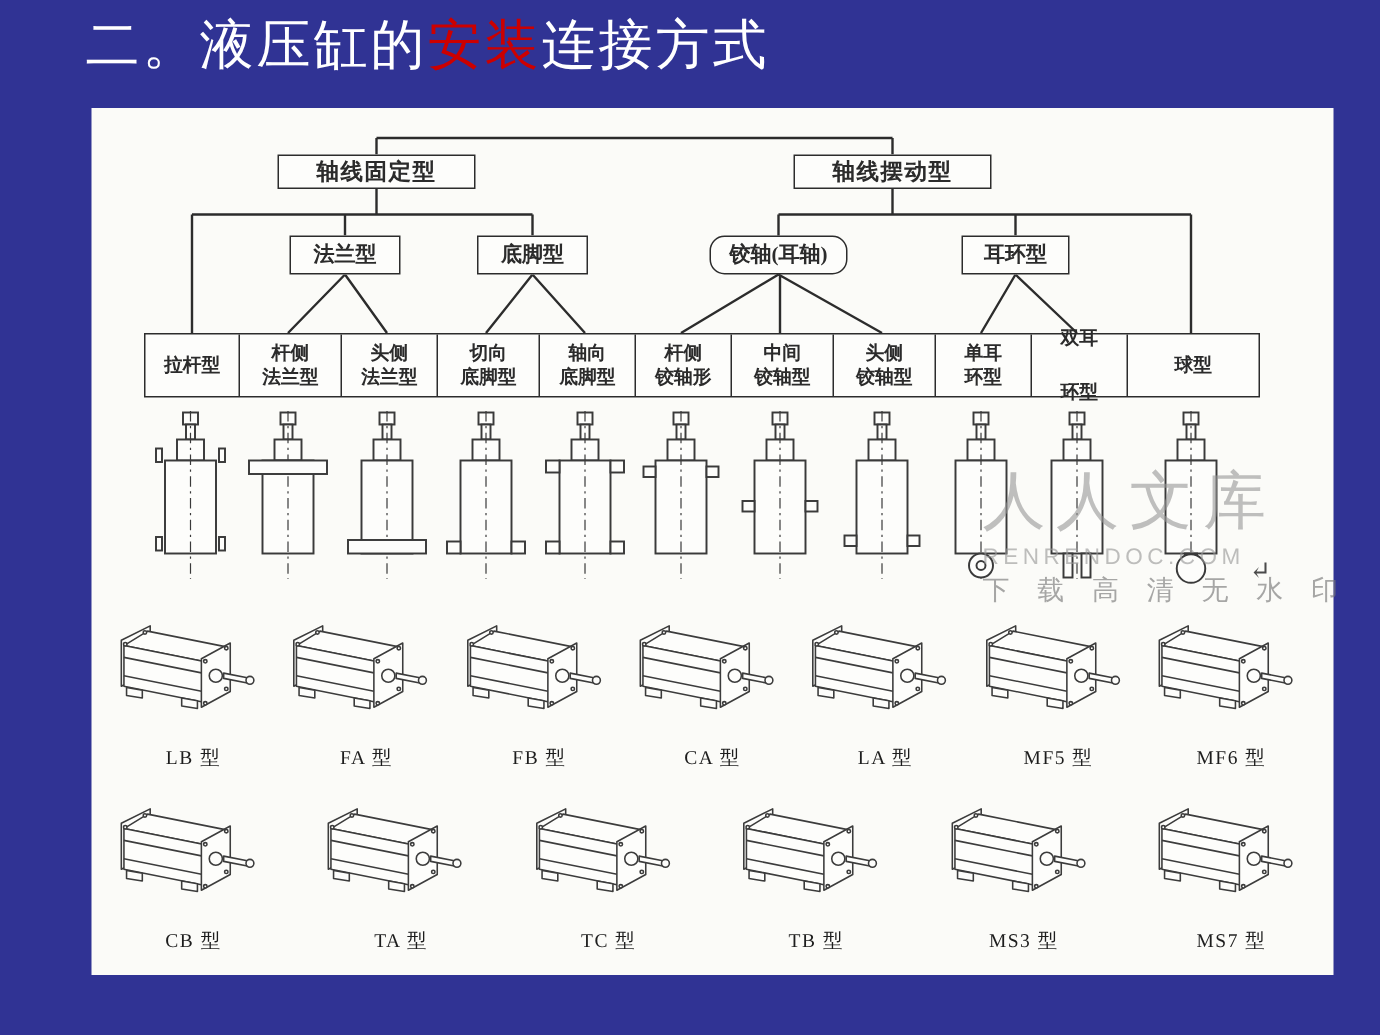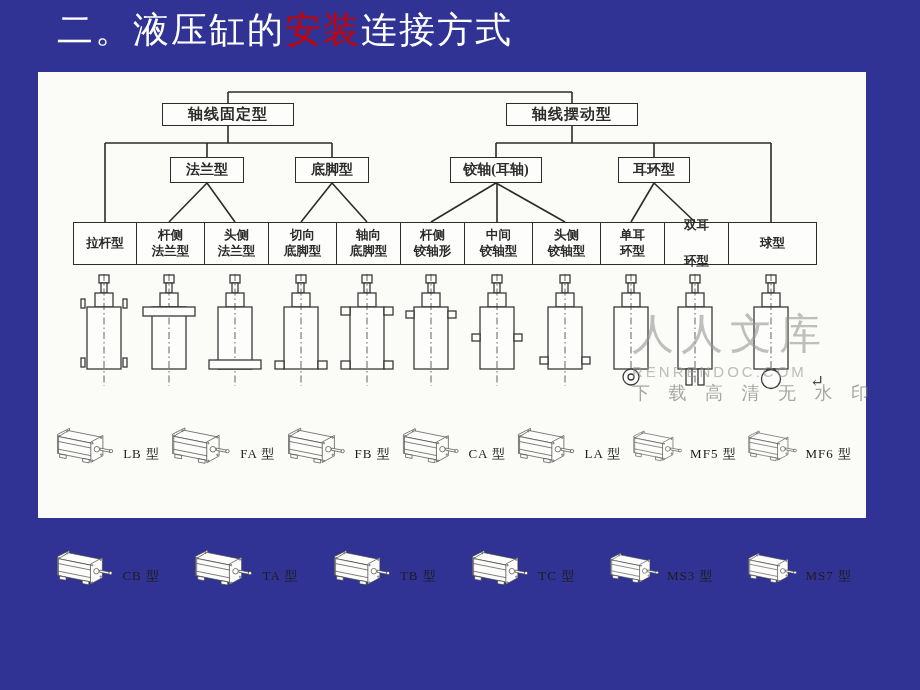--- a/index.html
+++ b/index.html
@@ -4,21 +4,21 @@
 <style>
   html,body{margin:0;padding:0;}
   body{width:920px;height:690px;background:#303394;font-family:"Liberation Serif","DejaVu Serif",serif;}
   .slide{position:relative;width:920px;height:690px;background:#303394;overflow:hidden;}
 
   
   .slide-title{position:absolute;left:57px;top:6px;font-size:36px;letter-spacing:2px;color:#ffffff;font-weight:500;white-space:nowrap;}
   .slide-title .hl{color:#cc0000;}
 
   
-  .panel{position:absolute;left:38px;top:72px;width:828px;height:446px;background:#fbfbf8;color:#2b2b2b;}
+  .panel{position:absolute;left:61px;top:72px;width:828px;height:578px;background:#fbfbf8;color:#2b2b2b;}
 
   
   .tree-lines{position:absolute;left:0;top:0;}
   .tnode{position:absolute;background:#fdfdfb;border:1.6px solid #2c2c2c;display:flex;align-items:center;justify-content:center;font-weight:bold;box-sizing:border-box;}
   .tnode.root{font-size:15px;letter-spacing:1px;}
   .tnode.branch{font-size:14px;}
   .leafrow{position:absolute;left:35px;top:150px;height:43px;display:flex;border:1.6px solid #2c2c2c;background:#fdfdfb;box-sizing:border-box;}
   .leaf{box-sizing:border-box;border-left:1.6px solid #2c2c2c;display:flex;flex-direction:column;align-items:center;justify-content:center;font-size:12.5px;font-weight:bold;line-height:1.25;text-align:center;}
   .leaf:first-child{border-left:none;}
 
@@ -29,21 +29,21 @@
   .wm{position:absolute;left:594px;top:234px;pointer-events:none;}
   .wm-brand{font-size:42px;font-weight:normal;letter-spacing:7px;color:rgba(150,150,150,0.60);white-space:nowrap;}
   .wm-domain{margin-top:1px;font-size:15px;letter-spacing:3px;color:rgba(150,150,150,0.62);font-family:"Liberation Sans",sans-serif;}
   .wm-slogan{margin-top:1px;font-size:18px;letter-spacing:7px;color:rgba(120,120,120,0.65);white-space:nowrap;}
   .retmark{position:absolute;left:772px;top:299px;font-size:17px;color:#4a4a4a;}
 
   
   .gallery{position:absolute;left:14px;width:800px;display:flex;justify-content:space-between;}
   .g1{top:340px;}
   .g2{top:462px;}
-  .fig{width:108px;display:flex;align-items:center;}
+  .fig{width:108px;display:flex;flex-direction:column;align-items:center;}
   .fig svg{width:114px;height:70px;}
   .fig .lbl{margin-top:14px;font-size:13px;letter-spacing:1px;color:#1d1d1d;white-space:nowrap;}
 </style>
 </head>
 <body>
 
 <div class="slide">
 
   <div class="slide-title">
     <span>二。液压缸的</span><span class="hl">安装</span><span>连接方式</span>
@@ -92,21 +92,21 @@
         <path d="M458 111 L393 150 M459 111 V150 M458 111 L527 150"></path>
         <path d="M616 111 L593 150 M616 111 L657 150"></path>
       </g>
     </svg>
 
     <div class="tnode root" style="left:124px;top:31px;width:132px;height:23px;">轴线固定型</div>
     <div class="tnode root" style="left:468px;top:31px;width:132px;height:23px;">轴线摆动型</div>
 
     <div class="tnode branch" style="left:132px;top:85px;width:74px;height:26px;">法兰型</div>
     <div class="tnode branch" style="left:257px;top:85px;width:74px;height:26px;">底脚型</div>
-    <div class="tnode branch" style="left:412px;top:85px;width:92px;height:26px;">铰轴(耳轴)</div>
+    <div class="tnode branch" style="left:412px;top:85px;width:92px;height:26px;border-radius:10px;">铰轴(耳轴)</div>
     <div class="tnode branch" style="left:580px;top:85px;width:72px;height:26px;">耳环型</div>
 
     <div class="leafrow">
       <div class="leaf" style="width:62px;">
           <span>拉杆型</span>
         </div>
       <div class="leaf" style="width:68px;">
           <span>杆侧</span>
           <span>法兰型</span>
         </div>
@@ -285,27 +285,27 @@
       <div class="fig">
           <svg viewBox="0 0 130 80">
             <use href="#iso-cyl"></use>
           </svg>
           <div class="lbl">TA 型</div>
         </div>
       <div class="fig">
           <svg viewBox="0 0 130 80">
             <use href="#iso-cyl"></use>
           </svg>
+          <div class="lbl">TC 型</div>
+        </div>
+      <div class="fig">
+          <svg viewBox="0 0 130 80">
+            <use href="#iso-cyl"></use>
+          </svg>
           <div class="lbl">TB 型</div>
-        </div>
-      <div class="fig">
-          <svg viewBox="0 0 130 80">
-            <use href="#iso-cyl"></use>
-          </svg>
-          <div class="lbl">TC 型</div>
         </div>
       <div class="fig">
           <svg viewBox="0 0 130 80">
             <use href="#iso-cyl"></use>
           </svg>
           <div class="lbl">MS3 型</div>
         </div>
       <div class="fig">
           <svg viewBox="0 0 130 80">
             <use href="#iso-cyl"></use>

